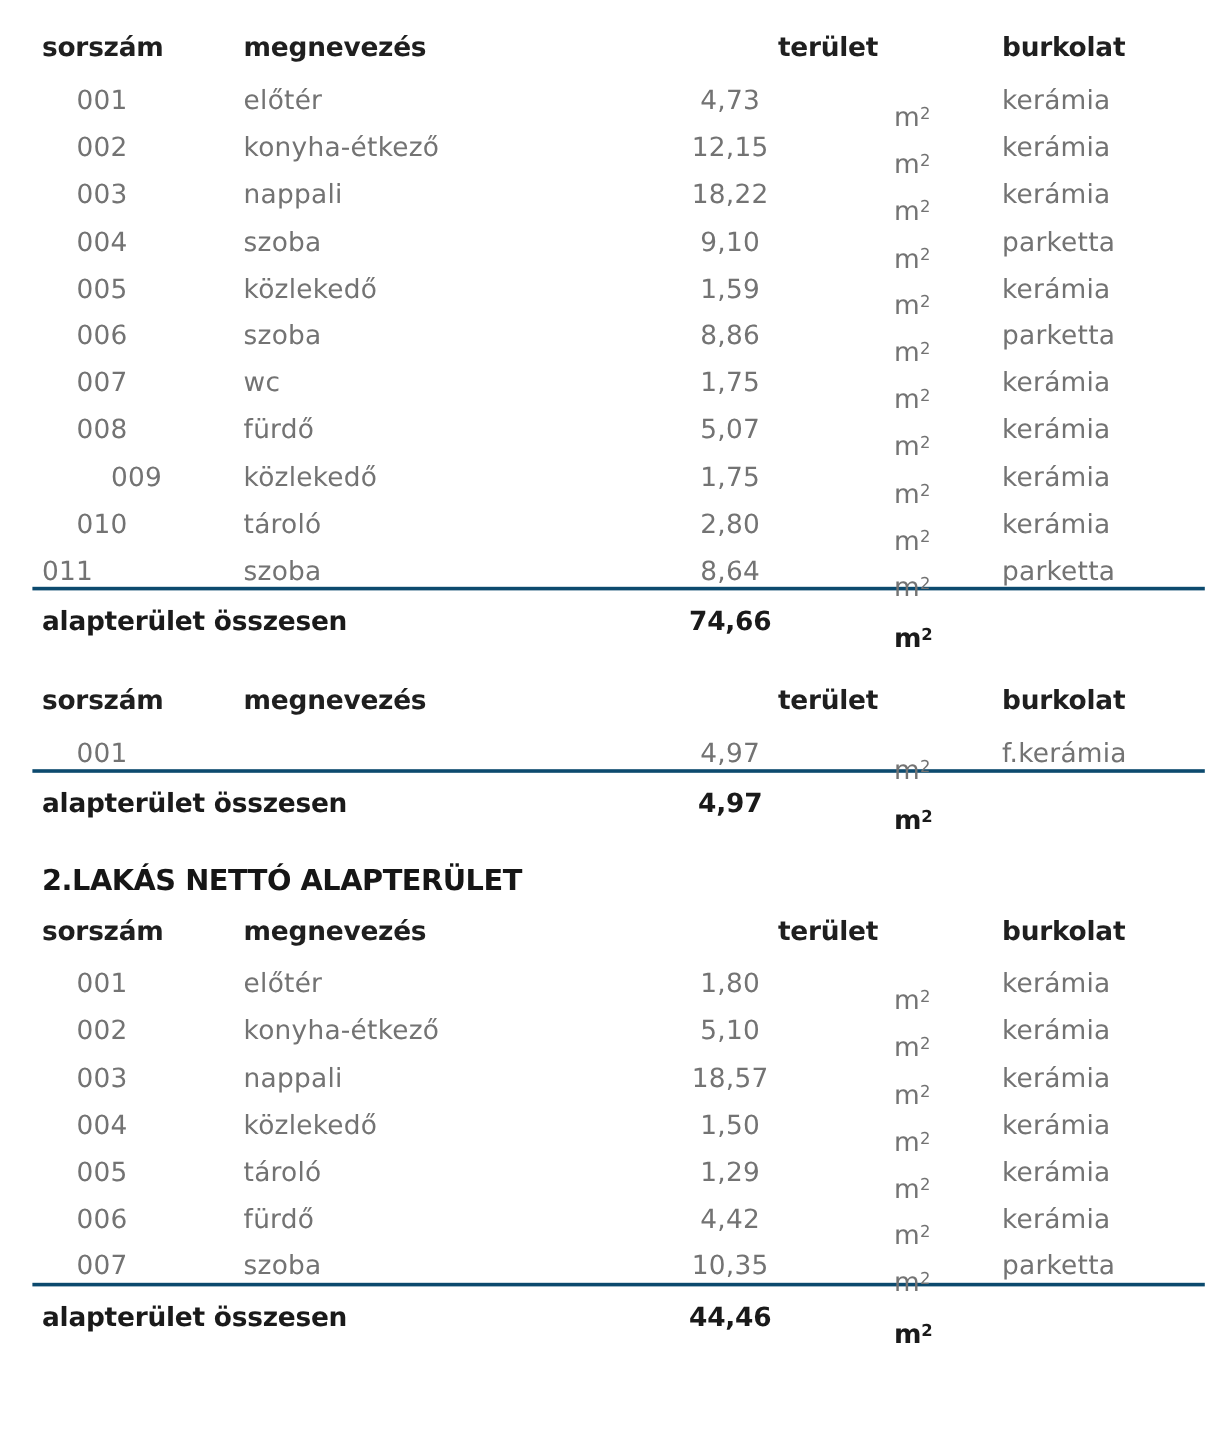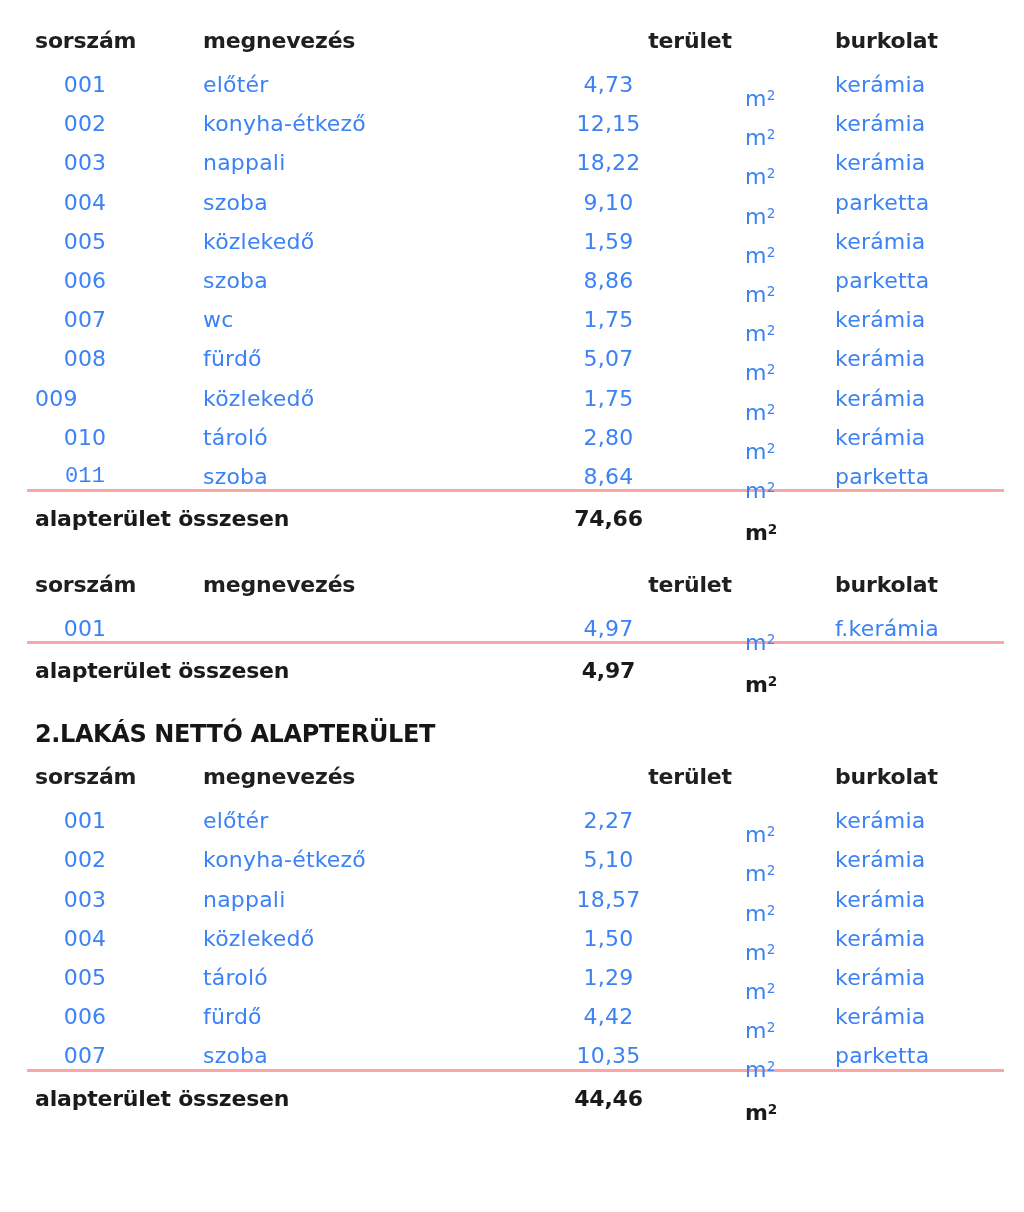--- a/index.html
+++ b/index.html
@@ -47,30 +47,30 @@
   .header-row {
     height: 36px;
     font-size: 22px;
     font-weight: bold;
     color: #1f1f1f;
     letter-spacing: -0.2px;
   }
   .data-row {
     height: 39.2px;
     font-size: 22px;
-    color: #3b82f6;
+    color: #737373;
     letter-spacing: 0.2px;
   }
   .total-row {
     height: 44px;
     font-size: 22px;
     font-weight: bold;
     color: #1a1a1a;
     letter-spacing: -0.2px;
-    border-top: 3px solid #fca5a5;
+    border-top: 3px solid #0c4a6e;
     margin-left: -8px;
     padding-left: 8px;
   }
   .unit sup {
     font-size: 62%;
     vertical-align: 6px;
     line-height: 0;
   }
   .nowrap { white-space: nowrap; }
 </style>
@@ -145,37 +145,37 @@
 
   <div class="grid-row data-row">
     <div class="g1" style="text-align:center; padding-right:30px;"><span class="c-num">008</span></div>
     <div class="g2"><span class="c-name">fürdő</span></div>
     <div class="g3"><span class="c-area">5,07</span></div>
     <div class="g5 unit nowrap"><span class="u-base">m</span><sup class="u-exp">2</sup></div>
     <div class="g6"><span class="c-floor">kerámia</span></div>
   </div>
 
   <div class="grid-row data-row">
-    <div class="g1" style="text-align:left; padding-right:30px;"><span class="c-num">009</span></div>
+    <div class="g1" style="text-align:right; padding-right:30px;"><span class="c-num">009</span></div>
     <div class="g2"><span class="c-name">közlekedő</span></div>
     <div class="g3"><span class="c-area">1,75</span></div>
     <div class="g5 unit nowrap"><span class="u-base">m</span><sup class="u-exp">2</sup></div>
     <div class="g6"><span class="c-floor">kerámia</span></div>
   </div>
 
   <div class="grid-row data-row">
     <div class="g1" style="text-align:center; padding-right:30px;"><span class="c-num">010</span></div>
     <div class="g2"><span class="c-name">tároló</span></div>
     <div class="g3"><span class="c-area">2,80</span></div>
     <div class="g5 unit nowrap"><span class="u-base">m</span><sup class="u-exp">2</sup></div>
     <div class="g6"><span class="c-floor">kerámia</span></div>
   </div>
 
   <div class="grid-row data-row">
-    <div class="g1" style="text-align:center; padding-right:30px;font-family:Liberation Mono, monospace;"><span class="c-num">011</span></div>
+    <div class="g1" style="padding-right:30px;"><span class="c-num">011</span></div>
     <div class="g2"><span class="c-name">szoba</span></div>
     <div class="g3"><span class="c-area">8,64</span></div>
     <div class="g5 unit nowrap"><span class="u-base">m</span><sup class="u-exp">2</sup></div>
     <div class="g6"><span class="c-floor">parketta</span></div>
   </div>
 </div>
     <div class="grid-row total-row">
       <div class="g1-3">alapterület összesen</div>
       <div class="g3">74,66</div>
       <div class="g5 unit nowrap"><span>m</span><sup>2</sup></div>
@@ -209,21 +209,21 @@
     <div class="grid-row header-row">
       <div class="g1">sorszám</div>
       <div class="g2">megnevezés</div>
       <div class="g3-5">terület</div>
       <div class="g6">burkolat</div>
     </div>
     <div>
   <div class="grid-row data-row">
     <div class="g1" style="text-align:center; padding-right:30px;"><span class="c-num">001</span></div>
     <div class="g2"><span class="c-name">előtér</span></div>
-    <div class="g3"><span class="c-area">2,27</span></div>
+    <div class="g3"><span class="c-area">1,80</span></div>
     <div class="g5 unit nowrap"><span class="u-base">m</span><sup class="u-exp">2</sup></div>
     <div class="g6"><span class="c-floor">kerámia</span></div>
   </div>
 
   <div class="grid-row data-row">
     <div class="g1" style="text-align:center; padding-right:30px;"><span class="c-num">002</span></div>
     <div class="g2"><span class="c-name">konyha-étkező</span></div>
     <div class="g3"><span class="c-area">5,10</span></div>
     <div class="g5 unit nowrap"><span class="u-base">m</span><sup class="u-exp">2</sup></div>
     <div class="g6"><span class="c-floor">kerámia</span></div>

